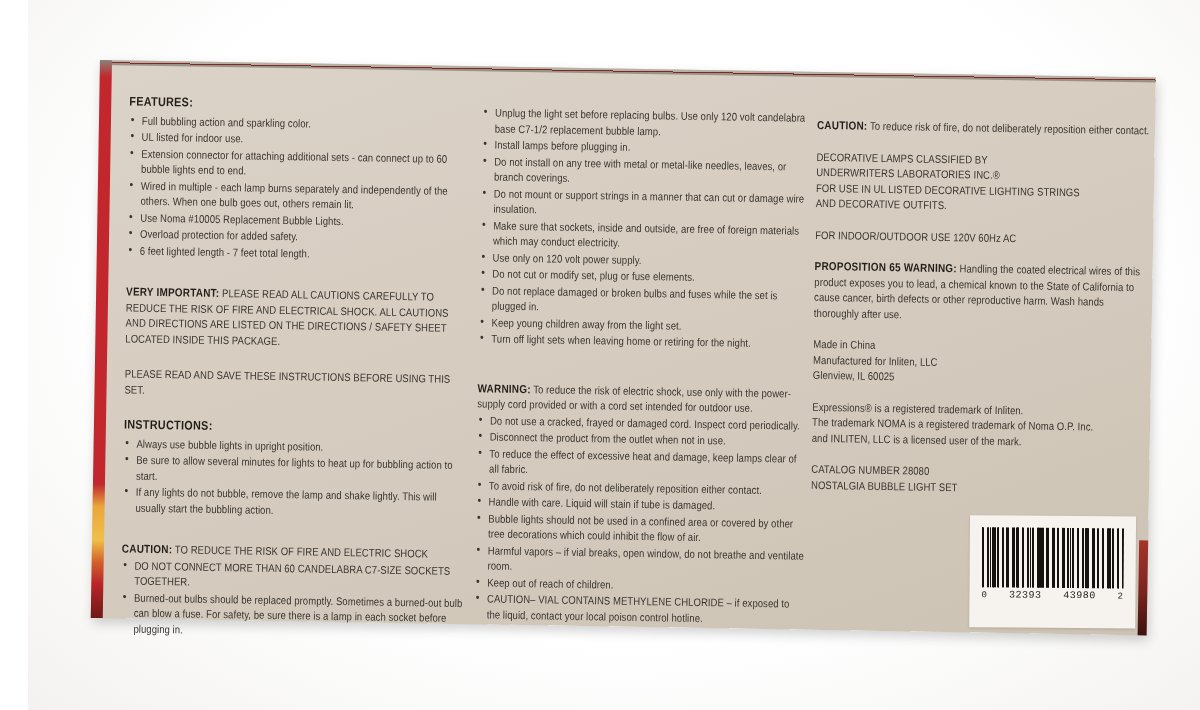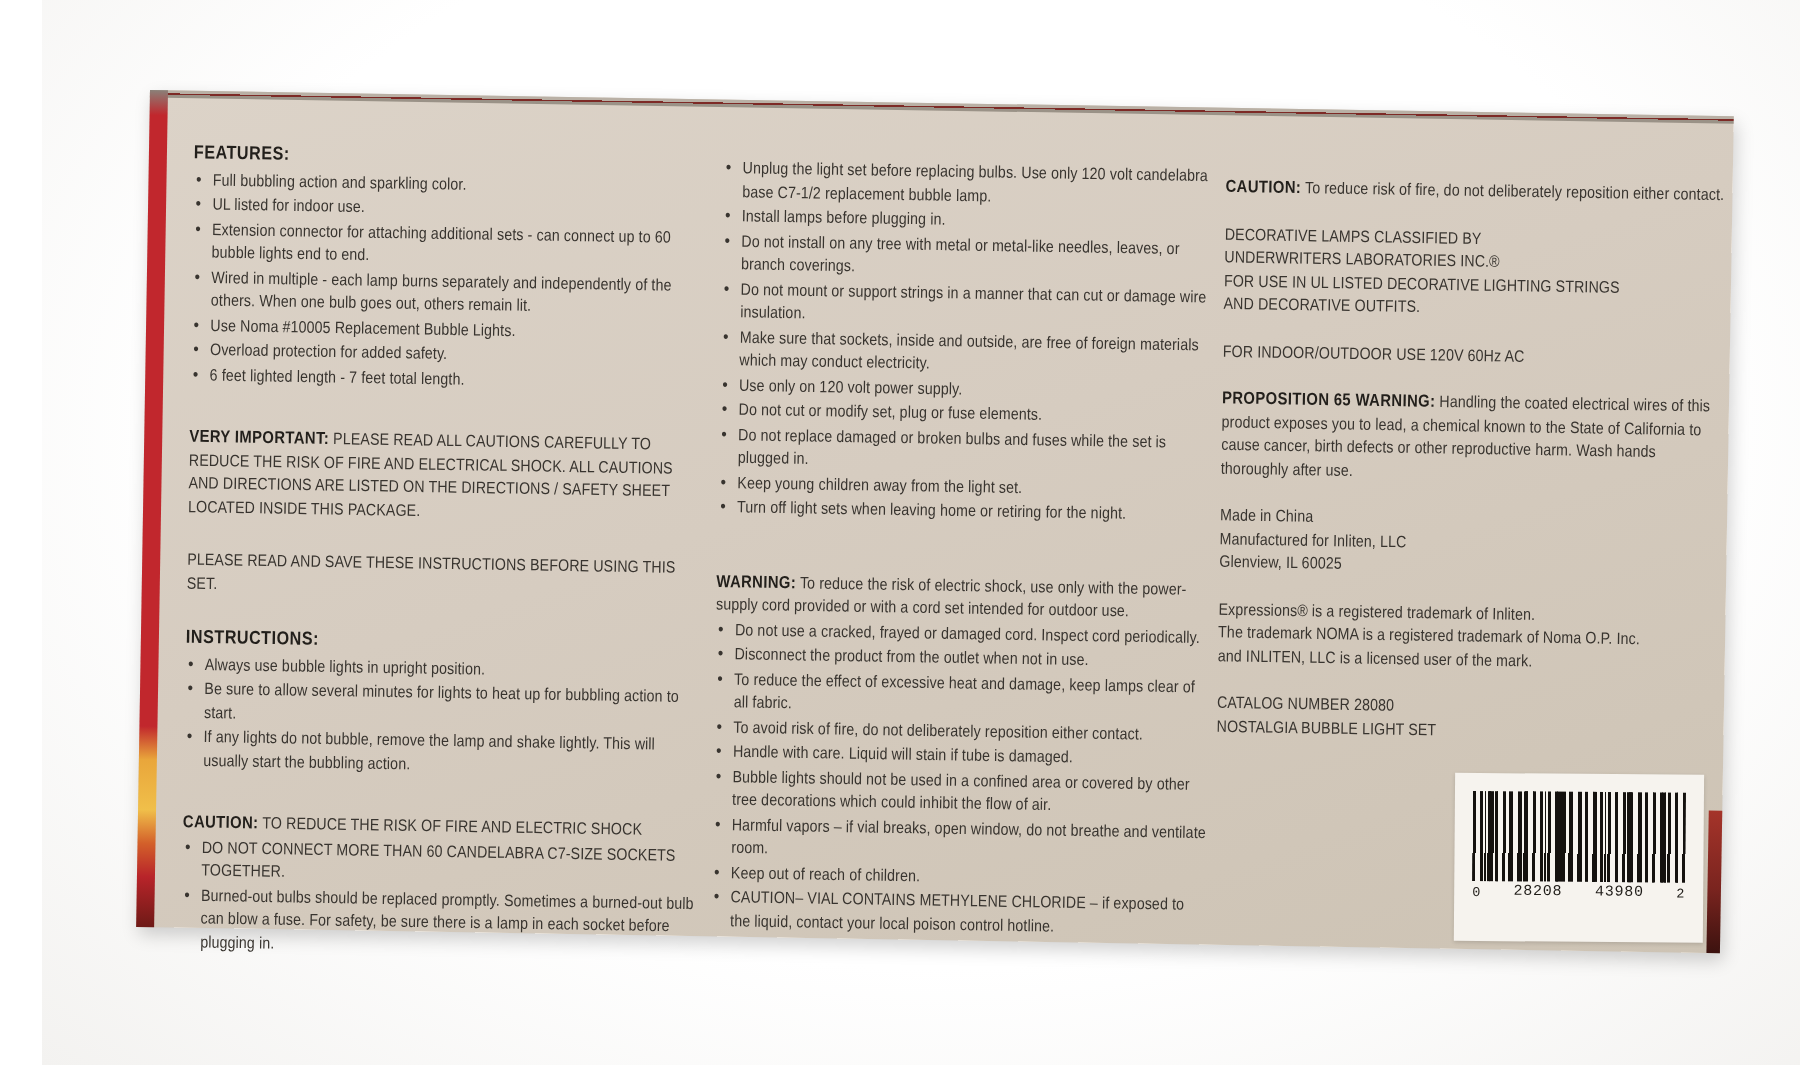--- a/index.html
+++ b/index.html
@@ -176,19 +176,19 @@
       <div class="lines gap-sm">
           <div>CATALOG NUMBER 28080</div>
           <div>NOSTALGIA BUBBLE LIGHT SET</div>
         </div>
     </div>
 
     <div class="barcode">
       <div class="bars"></div>
       <div class="barcode-digits">
         <span class="outer">0</span>
-        <span>28208</span>
+        <span>32393</span>
         <span>43980</span>
         <span class="outer">2</span>
       </div>
     </div>
   </div>
 </div>
 
 </body></html>

